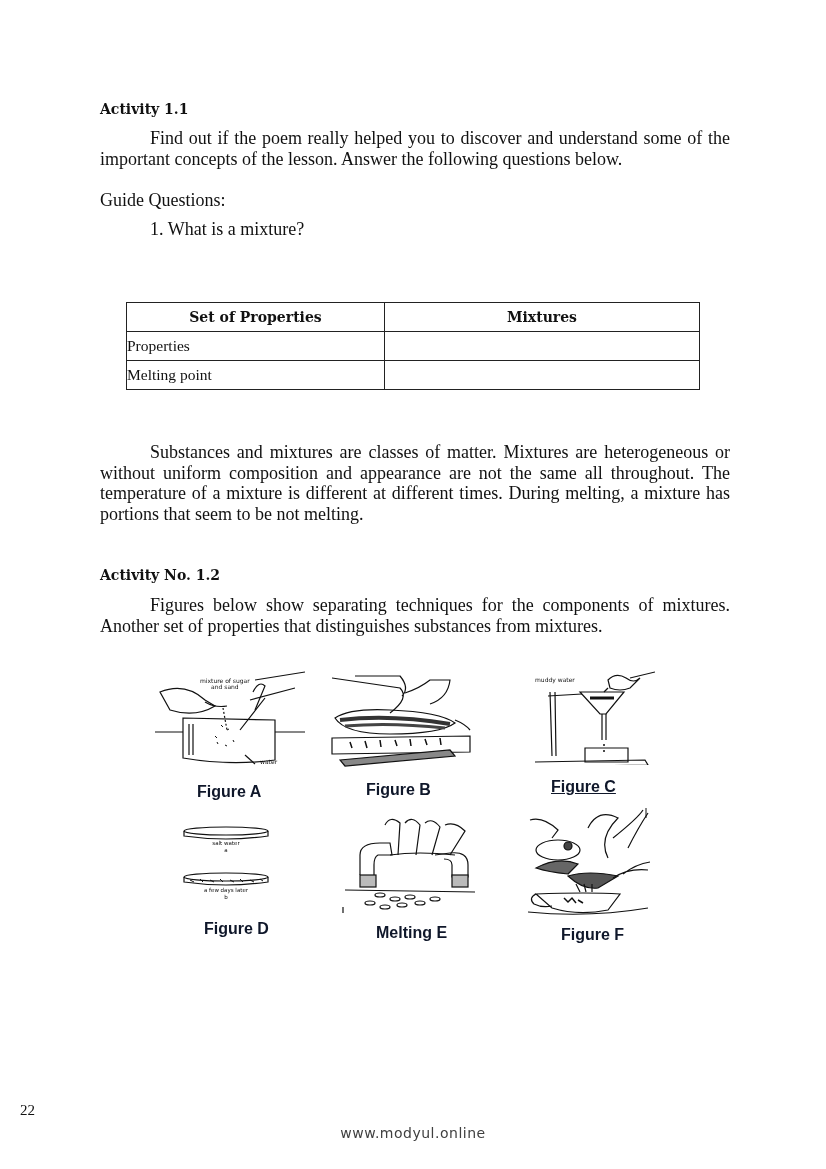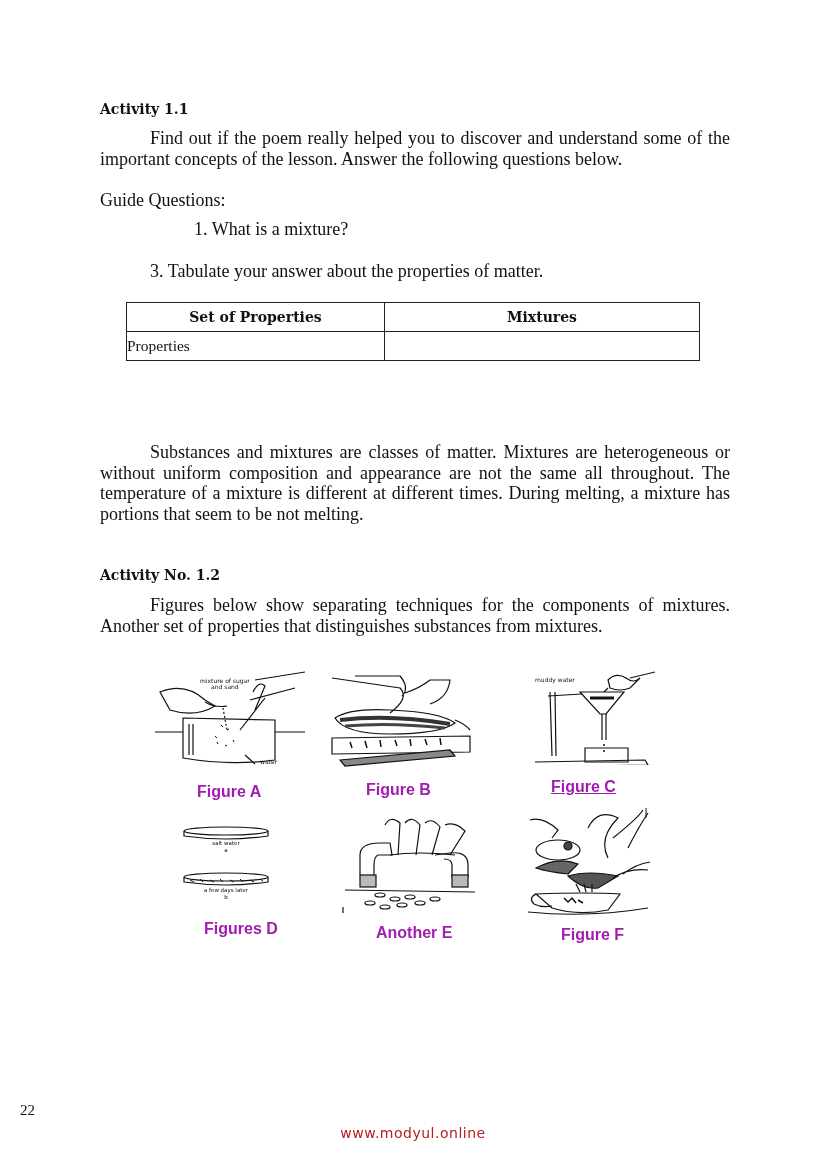--- a/index.html
+++ b/index.html
@@ -11,45 +11,48 @@
   .para { position: absolute; left: 100px; width: 630px; text-align: justify; text-align-last: left; }
   .indent { text-indent: 50px; }
   .q { position: absolute; left: 150px; }
   table.props { position: absolute; left: 126px; top: 302px; width: 574px; border-collapse: collapse; }
   table.props th, table.props td { border: 1.2px solid #222; height: 28px; padding: 0 0; font-size: 15.5px;
          font-family: "Liberation Serif", "DejaVu Serif", serif; text-align: left; }
   table.props th { font-family: "DejaVu Serif", serif; font-weight: bold; font-size: 14px; text-align: center; }
   table.props td.c1, table.props th.c1 { width: 257px; }
   .fig { position: absolute; }
   .fig svg { display: block; }
-  .figlabel { position: absolute; font-family: "Liberation Sans", "DejaVu Sans", sans-serif; font-weight: bold; font-size: 16px; color: #a21caf; }
+  .figlabel { position: absolute; font-family: "Liberation Sans", "DejaVu Sans", sans-serif; font-weight: bold; font-size: 16px; color: #0f172a; }
   .pagenum { position: absolute; left: 0; width: 826px; top: 1102px; text-align: left; font-family: "Liberation Serif", serif; font-size: 15px; margin-left: 20px; }
-  .watermark { position: absolute; left: 0; width: 826px; top: 1125px; text-align: center; font-family: "DejaVu Sans", sans-serif; font-size: 14px; color: #b91c1c; letter-spacing: 0.5px; }
+  .watermark { position: absolute; left: 0; width: 826px; top: 1125px; text-align: center; font-family: "DejaVu Sans", sans-serif; font-size: 14px; color: #404040; letter-spacing: 0.5px; }
 </style>
 </head>
 <body>
 
 <div class="page">
 
   <div class="heading" style="top:101px;">Activity 1.1</div>
   <div class="para indent txt" style="top:128px;">Find out if the poem really helped you to discover and understand some of the important concepts of the lesson. Answer the following questions below.</div>
   <div class="para txt" style="top:190px;">Guide Questions:</div>
-  <div class="q txt" style="top:219px;margin-left:44px;">1. What is a mixture?</div>
-  <div class="q txt" style="top:261px;">3. Tabulate your answer about the properties of matter.</div>
+  <div class="q txt" style="top:219px;">1. What is a mixture?</div>
 
   <table class="props">
     <thead>
       <tr>
         <th class="c1">Set of Properties</th>
         <th>Mixtures</th>
       </tr>
     </thead>
     <tbody>
       <tr>
         <td class="c1">Properties</td>
+        <td></td>
+      </tr>
+      <tr>
+        <td class="c1">Melting point</td>
         <td></td>
       </tr>
     </tbody>
   </table>
 
   <div class="para indent txt" style="top:442px;">Substances and mixtures are classes of matter. Mixtures are heterogeneous or without uniform composition and appearance are not the same all throughout. The temperature of a mixture is different at different times. During melting, a mixture has portions that seem to be not melting.</div>
 
   <div class="heading" style="top:567px;">Activity No. 1.2</div>
   <div class="para indent txt" style="top:595px;">Figures below show separating techniques for the components of mixtures. Another set of properties that distinguishes substances from mixtures.</div>
 
@@ -117,21 +120,21 @@
     </svg>
     <div style="position:absolute; left:0; width:92px; top:18px; text-align:center; font-family:'DejaVu Sans',sans-serif; font-size:5.5px; line-height:7px;">
       <div>salt water</div>
       <div>a</div>
     </div>
     <div style="position:absolute; left:0; width:92px; top:65px; text-align:center; font-family:'DejaVu Sans',sans-serif; font-size:5.5px; line-height:7px;">
       <div>a few days later</div>
       <div>b</div>
     </div>
   </div>
-  <div class="figlabel" style="left:204px; top:920px;">Figures D</div>
+  <div class="figlabel" style="left:204px; top:920px;">Figure D</div>
 
   <div class="fig" style="left:340px; top:815px;">
     <svg width="135" height="100" viewBox="0 0 135 100" fill="none" stroke="#111" stroke-width="1.2">
       <path d="M45 10 Q50 0 60 8 L58 40 M65 8 Q72 0 80 10 L76 40 M85 8 Q92 2 100 12 L92 40 M105 10 Q115 6 125 16 L110 40"></path>
       <path d="M50 40 Q78 36 115 40"></path>
       <path d="M20 60 L20 40 Q20 28 40 28 L50 28 L52 40 L38 40 Q34 42 34 50 L34 62"></path>
       <path d="M95 40 L110 38 Q128 36 128 50 L128 62 L112 62 L112 50 Q112 44 104 44"></path>
       <rect x="20" y="60" width="16" height="12" fill="#bbb"></rect>
       <rect x="112" y="60" width="16" height="12" fill="#bbb"></rect>
       <path d="M5 75 L135 77"></path>
@@ -139,21 +142,21 @@
       <ellipse cx="55" cy="84" rx="5" ry="2"></ellipse>
       <ellipse cx="70" cy="82" rx="5" ry="2"></ellipse>
       <ellipse cx="30" cy="88" rx="5" ry="2"></ellipse>
       <ellipse cx="45" cy="92" rx="5" ry="2"></ellipse>
       <ellipse cx="62" cy="90" rx="5" ry="2"></ellipse>
       <ellipse cx="80" cy="88" rx="5" ry="2"></ellipse>
       <ellipse cx="95" cy="84" rx="5" ry="2"></ellipse>
       <path d="M3 92 L3 98"></path>
     </svg>
   </div>
-  <div class="figlabel" style="left:376px; top:924px;">Another E</div>
+  <div class="figlabel" style="left:376px; top:924px;">Melting E</div>
 
   <div class="fig" style="left:528px; top:808px;">
     <svg width="125" height="110" viewBox="0 0 125 110" fill="none" stroke="#111" stroke-width="1.2">
       <path d="M2 12 Q15 8 30 22 L24 30"></path>
       <ellipse cx="30" cy="42" rx="22" ry="10"></ellipse>
       <circle cx="40" cy="38" r="4" fill="#444"></circle>
       <path d="M8 60 Q30 48 50 56 L40 66 Q20 64 8 60 Z" fill="#666"></path>
       <path d="M60 20 Q70 0 90 10 Q70 30 80 50 M85 30 Q110 10 115 2 M100 40 Q110 20 120 5"></path>
       <path d="M40 68 Q60 62 90 68 L70 80 Q55 82 40 68 Z" fill="#555"></path>
       <path d="M85 70 Q100 60 120 62 M95 66 Q108 56 122 54"></path>

